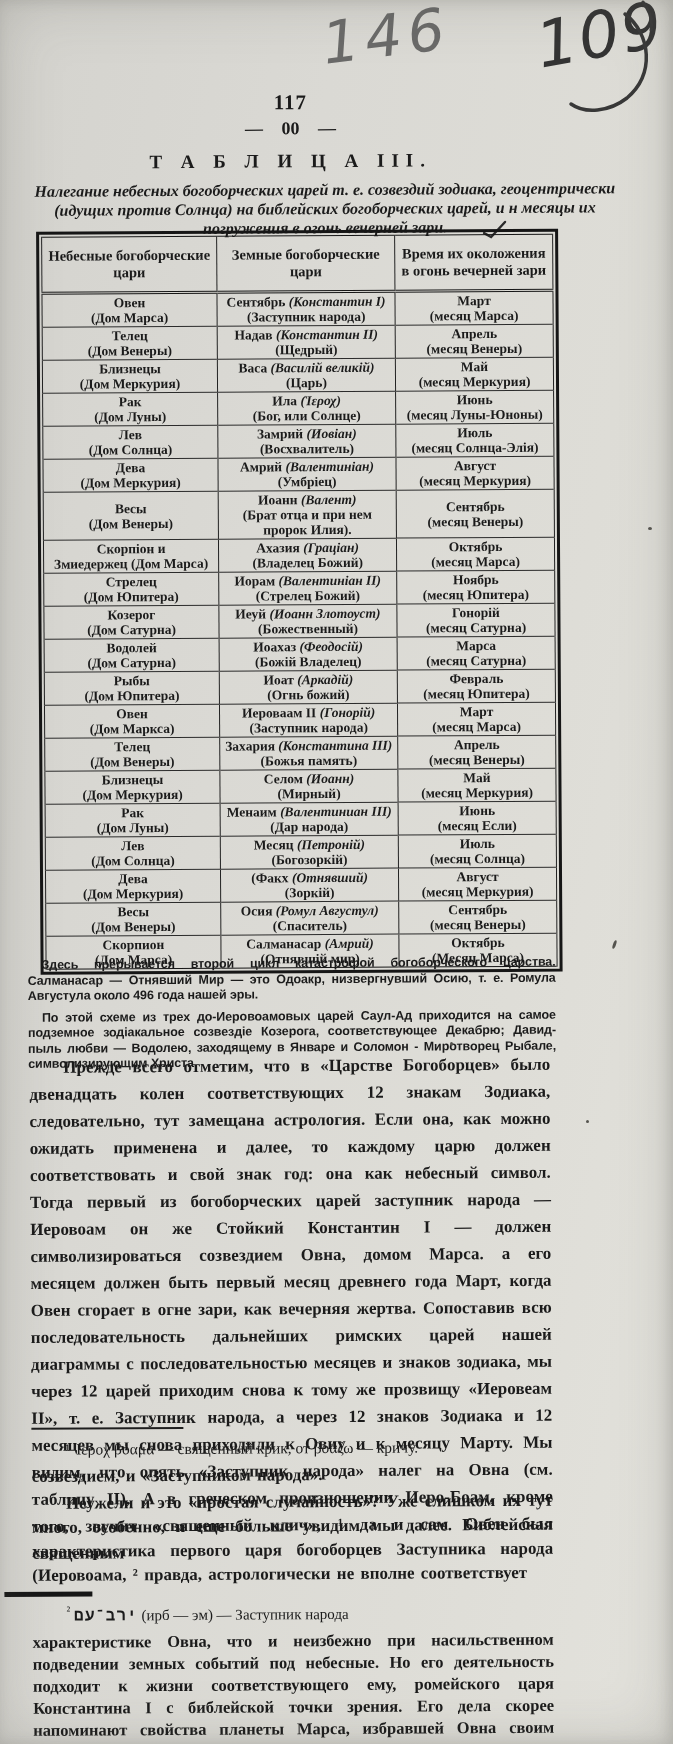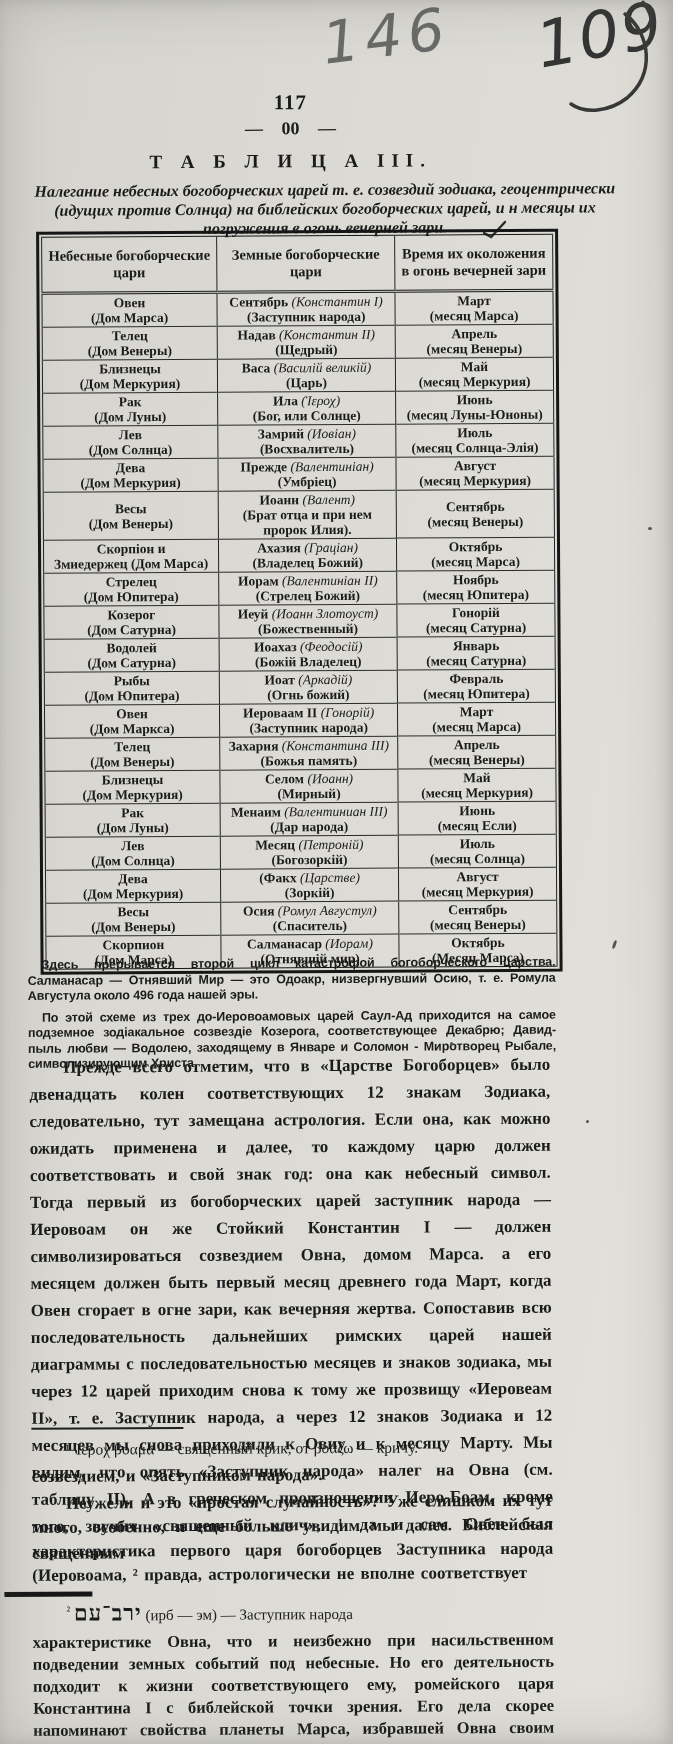--- a/index.html
+++ b/index.html
@@ -16,35 +16,35 @@
   .pagesub{position:absolute;left:0;top:118px;width:590px;text-align:center;font-weight:bold;font-size:18px;word-spacing:14px;}
   .tbl-title{position:absolute;left:0;top:150px;width:590px;text-align:center;font-weight:bold;font-size:19px;letter-spacing:7px;}
   .caption{position:absolute;left:35px;top:180px;width:588px;text-align:center;
            font-style:italic;font-weight:bold;font-size:16px;line-height:19px;}
   .tbl-outer{position:absolute;left:40px;top:230px;width:512px;border:3px solid #161616;padding:2px;}
   table{width:100%;border-collapse:collapse;border:1px solid #161616;table-layout:fixed;}
   th,td{border-left:1px solid #232323;border-right:1px solid #232323;
         text-align:center;font-weight:bold;padding:1px 2px;vertical-align:middle;}
   th{font-size:14.5px;line-height:17px;height:52px;border-bottom:3px double #161616;}
   td{font-size:13.5px;line-height:15px;height:30px;border-top:1px solid #2b2b2b;}
-  td i{font-weight:normal;margin-top:37px;}
+  td i{font-weight:bold;margin-top:37px;}
   .notes{position:absolute;left:27px;top:956px;width:528px;
          font-family:"Liberation Sans",sans-serif;font-weight:bold;font-size:12.5px;
          line-height:15.5px;text-align:justify;letter-spacing:-0.1px;}
   .notes p{margin:0 0 6px 0;text-indent:14px;}
   .body-txt{position:absolute;left:28px;width:521px;font-weight:bold;font-size:17px;
             line-height:27px;text-align:justify;word-spacing:2px;}
   .p1{top:1052px;text-indent:34px;}
   .fn-sep1{position:absolute;left:28px;top:1426px;width:152px;border-top:2px solid #1d1d1d;}
   .fn1{position:absolute;left:28px;top:1438px;width:521px;font-size:15.5px;line-height:19px;text-indent:34px;}
   .p1cont{top:1462px;line-height:26px;}
   .p2{top:1490px;line-height:24px;text-indent:34px;}
   .fn-sep2{position:absolute;left:0px;top:1590px;width:88px;border-top:5px solid #161616;}
   .fn2{position:absolute;left:28px;top:1600px;width:521px;font-size:15px;line-height:19px;text-indent:34px;}
-  .fn2 .heb{font-family:Liberation Serif, serif;font-size:22px;font-weight:bold;letter-spacing:1px;}
+  .fn2 .heb{font-family:Liberation Mono, monospace;font-size:16px;font-weight:bold;letter-spacing:1px;}
   .p2cont{top:1630px;font-size:16.5px;line-height:22px;}
   .speck{position:absolute;border-radius:50%;background:#55544f;}
   .sign-line,.time-line,.king-line{display:block;}
   svg{position:absolute;overflow:visible;}
 </style>
 </head>
 <body>
 
 <div class="page">
 
@@ -150,21 +150,21 @@
                 <span class="time-line">Июль</span>
                 <span class="time-line">(месяц Солнца-Элія)</span>
               </td>
             </tr>
             <tr>
               <td>
                 <span class="sign-line">Дева</span>
                 <span class="sign-line">(Дом Меркурия)</span>
               </td>
               <td>
-                <span class="king-line"><span>Прежде</span> <i>(Валентиніан)</i></span>
+                <span class="king-line"><span>Амрий</span> <i>(Валентиніан)</i></span>
                 <span class="king-line">(Умбріец)</span>
               </td>
               <td>
                 <span class="time-line">Август</span>
                 <span class="time-line">(месяц Меркурия)</span>
               </td>
             </tr>
             <tr>
               <td>
                 <span class="sign-line">Весы</span>
@@ -224,21 +224,21 @@
             <tr>
               <td>
                 <span class="sign-line">Водолей</span>
                 <span class="sign-line">(Дом Сатурна)</span>
               </td>
               <td>
                 <span class="king-line"><span>Иоахаз</span> <i>(Феодосій)</i></span>
                 <span class="king-line">(Божій Владелец)</span>
               </td>
               <td>
-                <span class="time-line">Январь</span>
+                <span class="time-line">Марса</span>
                 <span class="time-line">(месяц Сатурна)</span>
               </td>
             </tr>
             <tr>
               <td>
                 <span class="sign-line">Рыбы</span>
                 <span class="sign-line">(Дом Юпитера)</span>
               </td>
               <td>
                 <span class="king-line"><span>Иоат</span> <i>(Аркадій)</i></span>
@@ -318,21 +318,21 @@
                 <span class="time-line">Июль</span>
                 <span class="time-line">(месяц Солнца)</span>
               </td>
             </tr>
             <tr>
               <td>
                 <span class="sign-line">Дева</span>
                 <span class="sign-line">(Дом Меркурия)</span>
               </td>
               <td>
-                <span class="king-line"><span>(Факх</span> <i>(Царстве)</i></span>
+                <span class="king-line"><span>(Факх</span> <i>(Отнявший)</i></span>
                 <span class="king-line">(Зоркій)</span>
               </td>
               <td>
                 <span class="time-line">Август</span>
                 <span class="time-line">(месяц Меркурия)</span>
               </td>
             </tr>
             <tr>
               <td>
                 <span class="sign-line">Весы</span>
@@ -346,21 +346,21 @@
                 <span class="time-line">Сентябрь</span>
                 <span class="time-line">(месяц Венеры)</span>
               </td>
             </tr>
             <tr>
               <td>
                 <span class="sign-line">Скорпион</span>
                 <span class="sign-line">(Дом Марса)</span>
               </td>
               <td>
-                <span class="king-line"><span>Салманасар</span> <i>(Иорам)</i></span>
+                <span class="king-line"><span>Салманасар</span> <i>(Амрий)</i></span>
                 <span class="king-line">(Отнявшій мир)</span>
               </td>
               <td>
                 <span class="time-line">Октябрь</span>
                 <span class="time-line">(Месяц Марса)</span>
               </td>
             </tr>
           </tbody>
       </table>
     </div>

